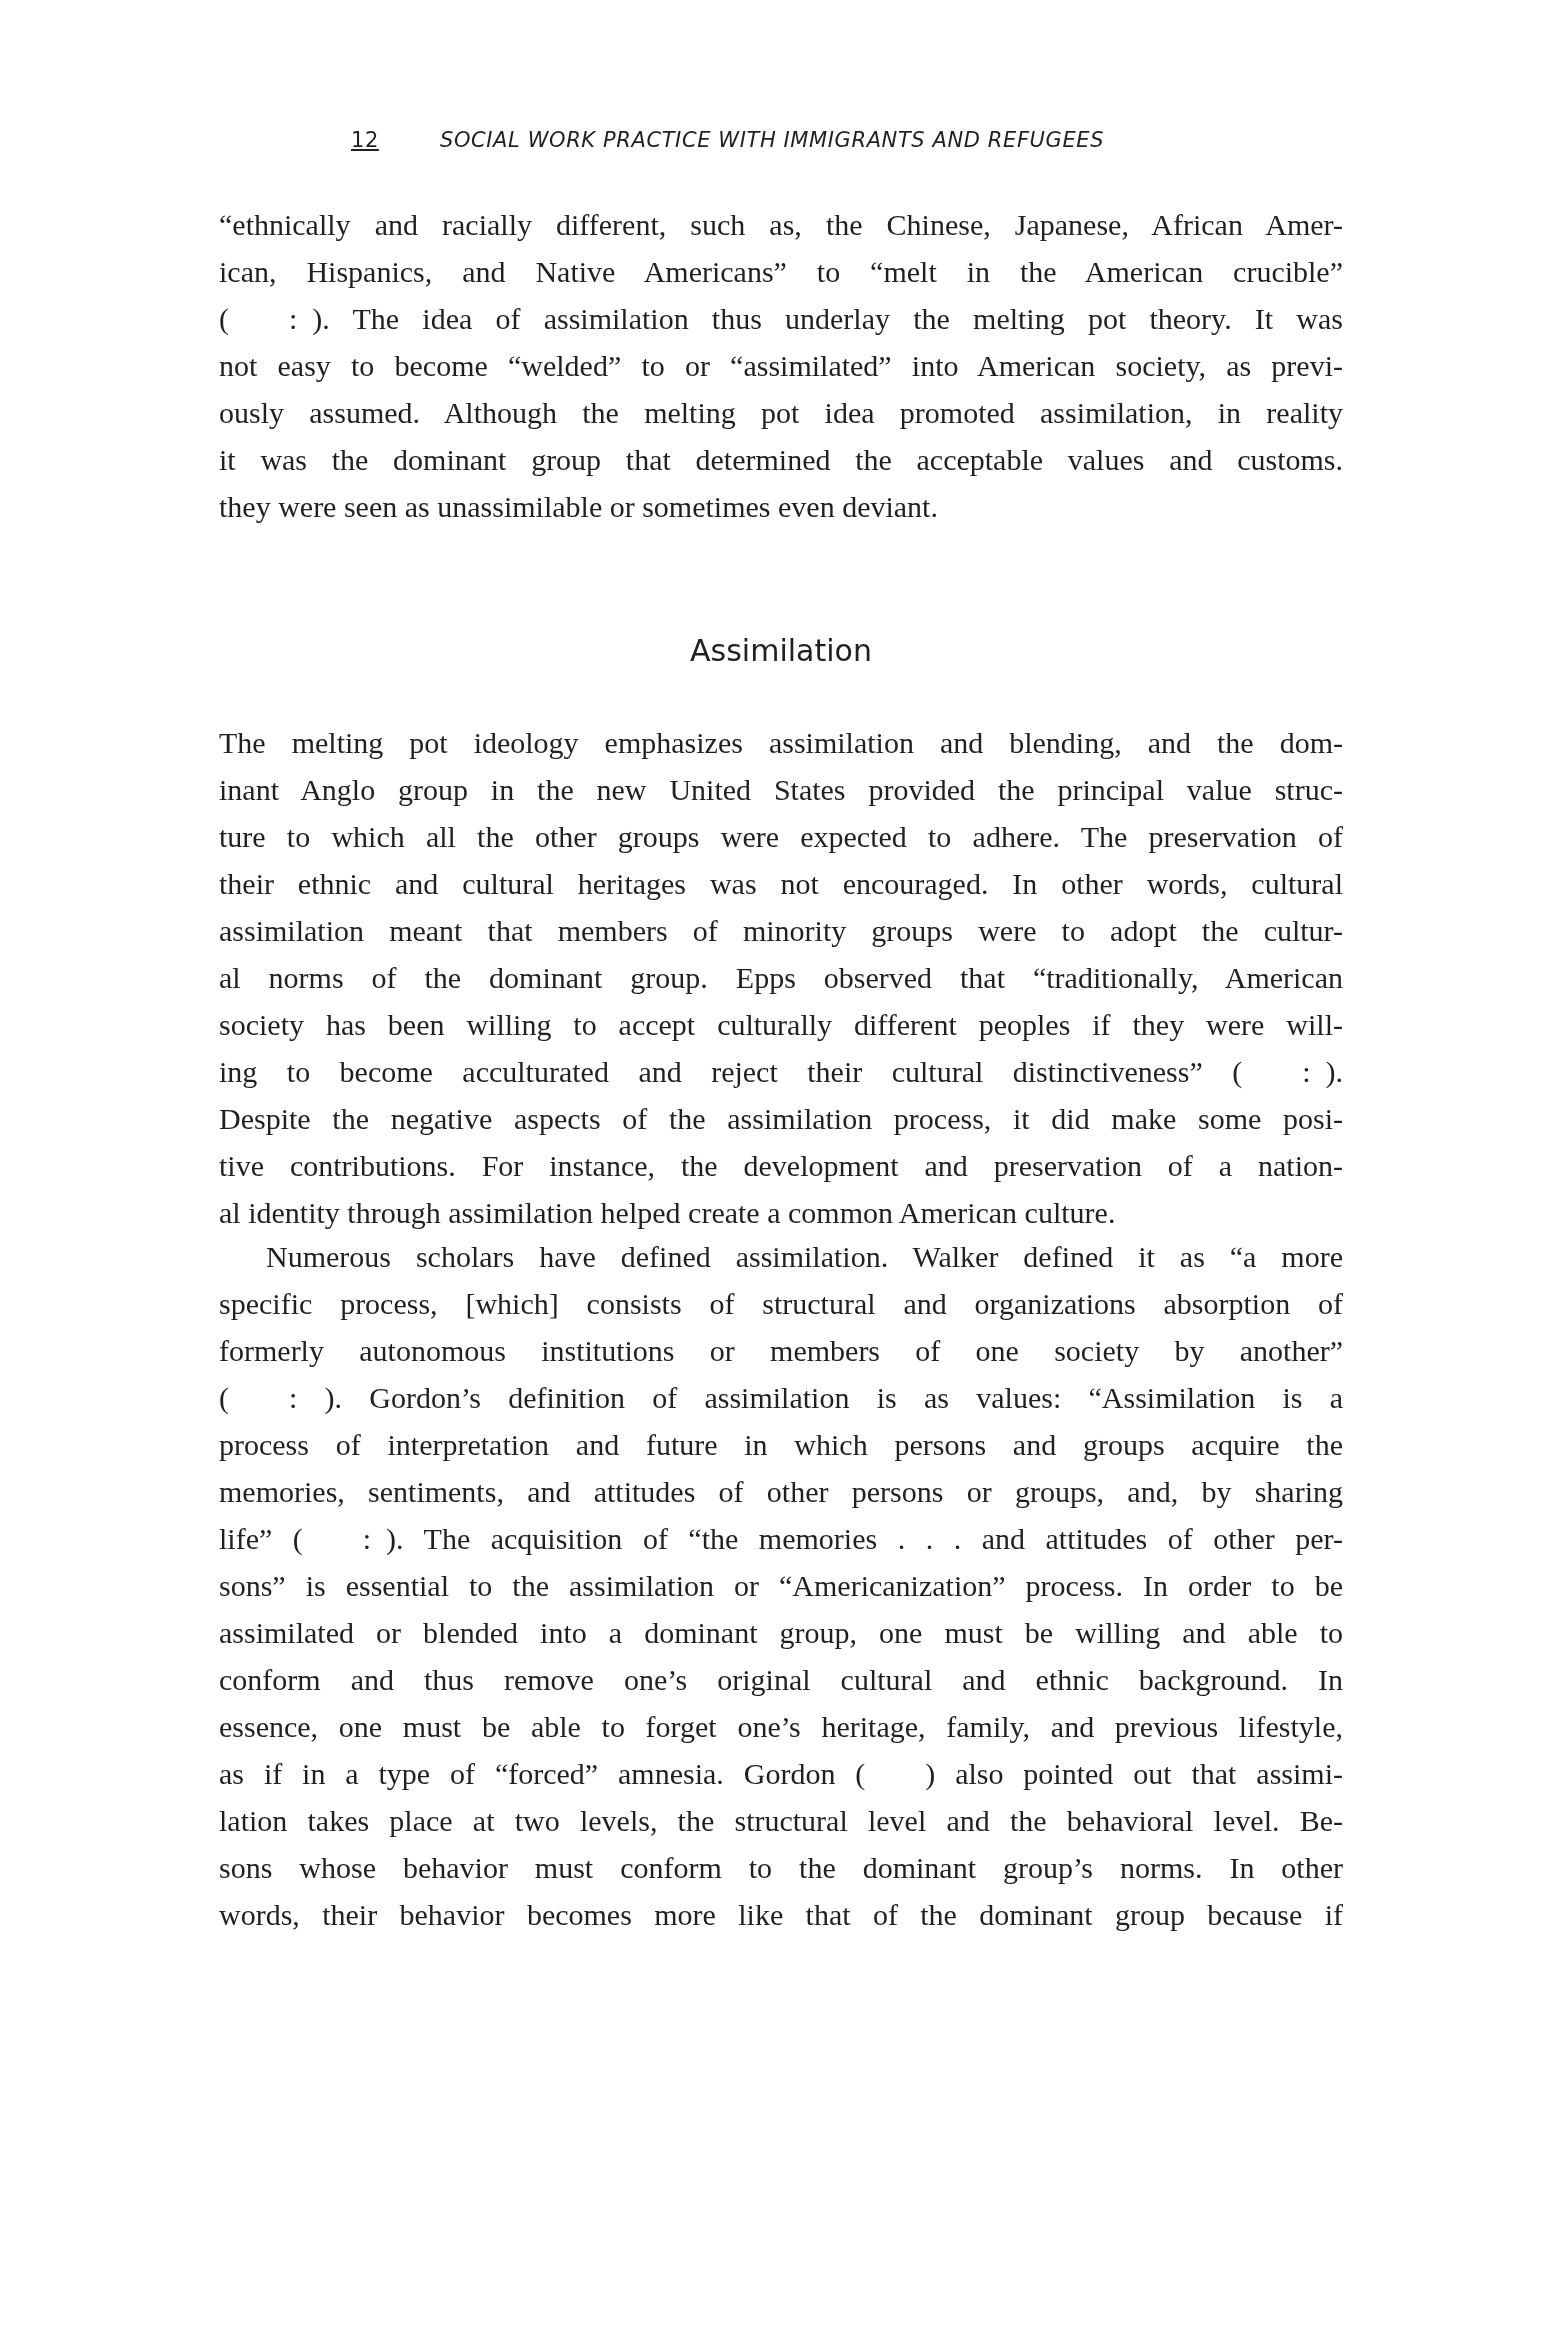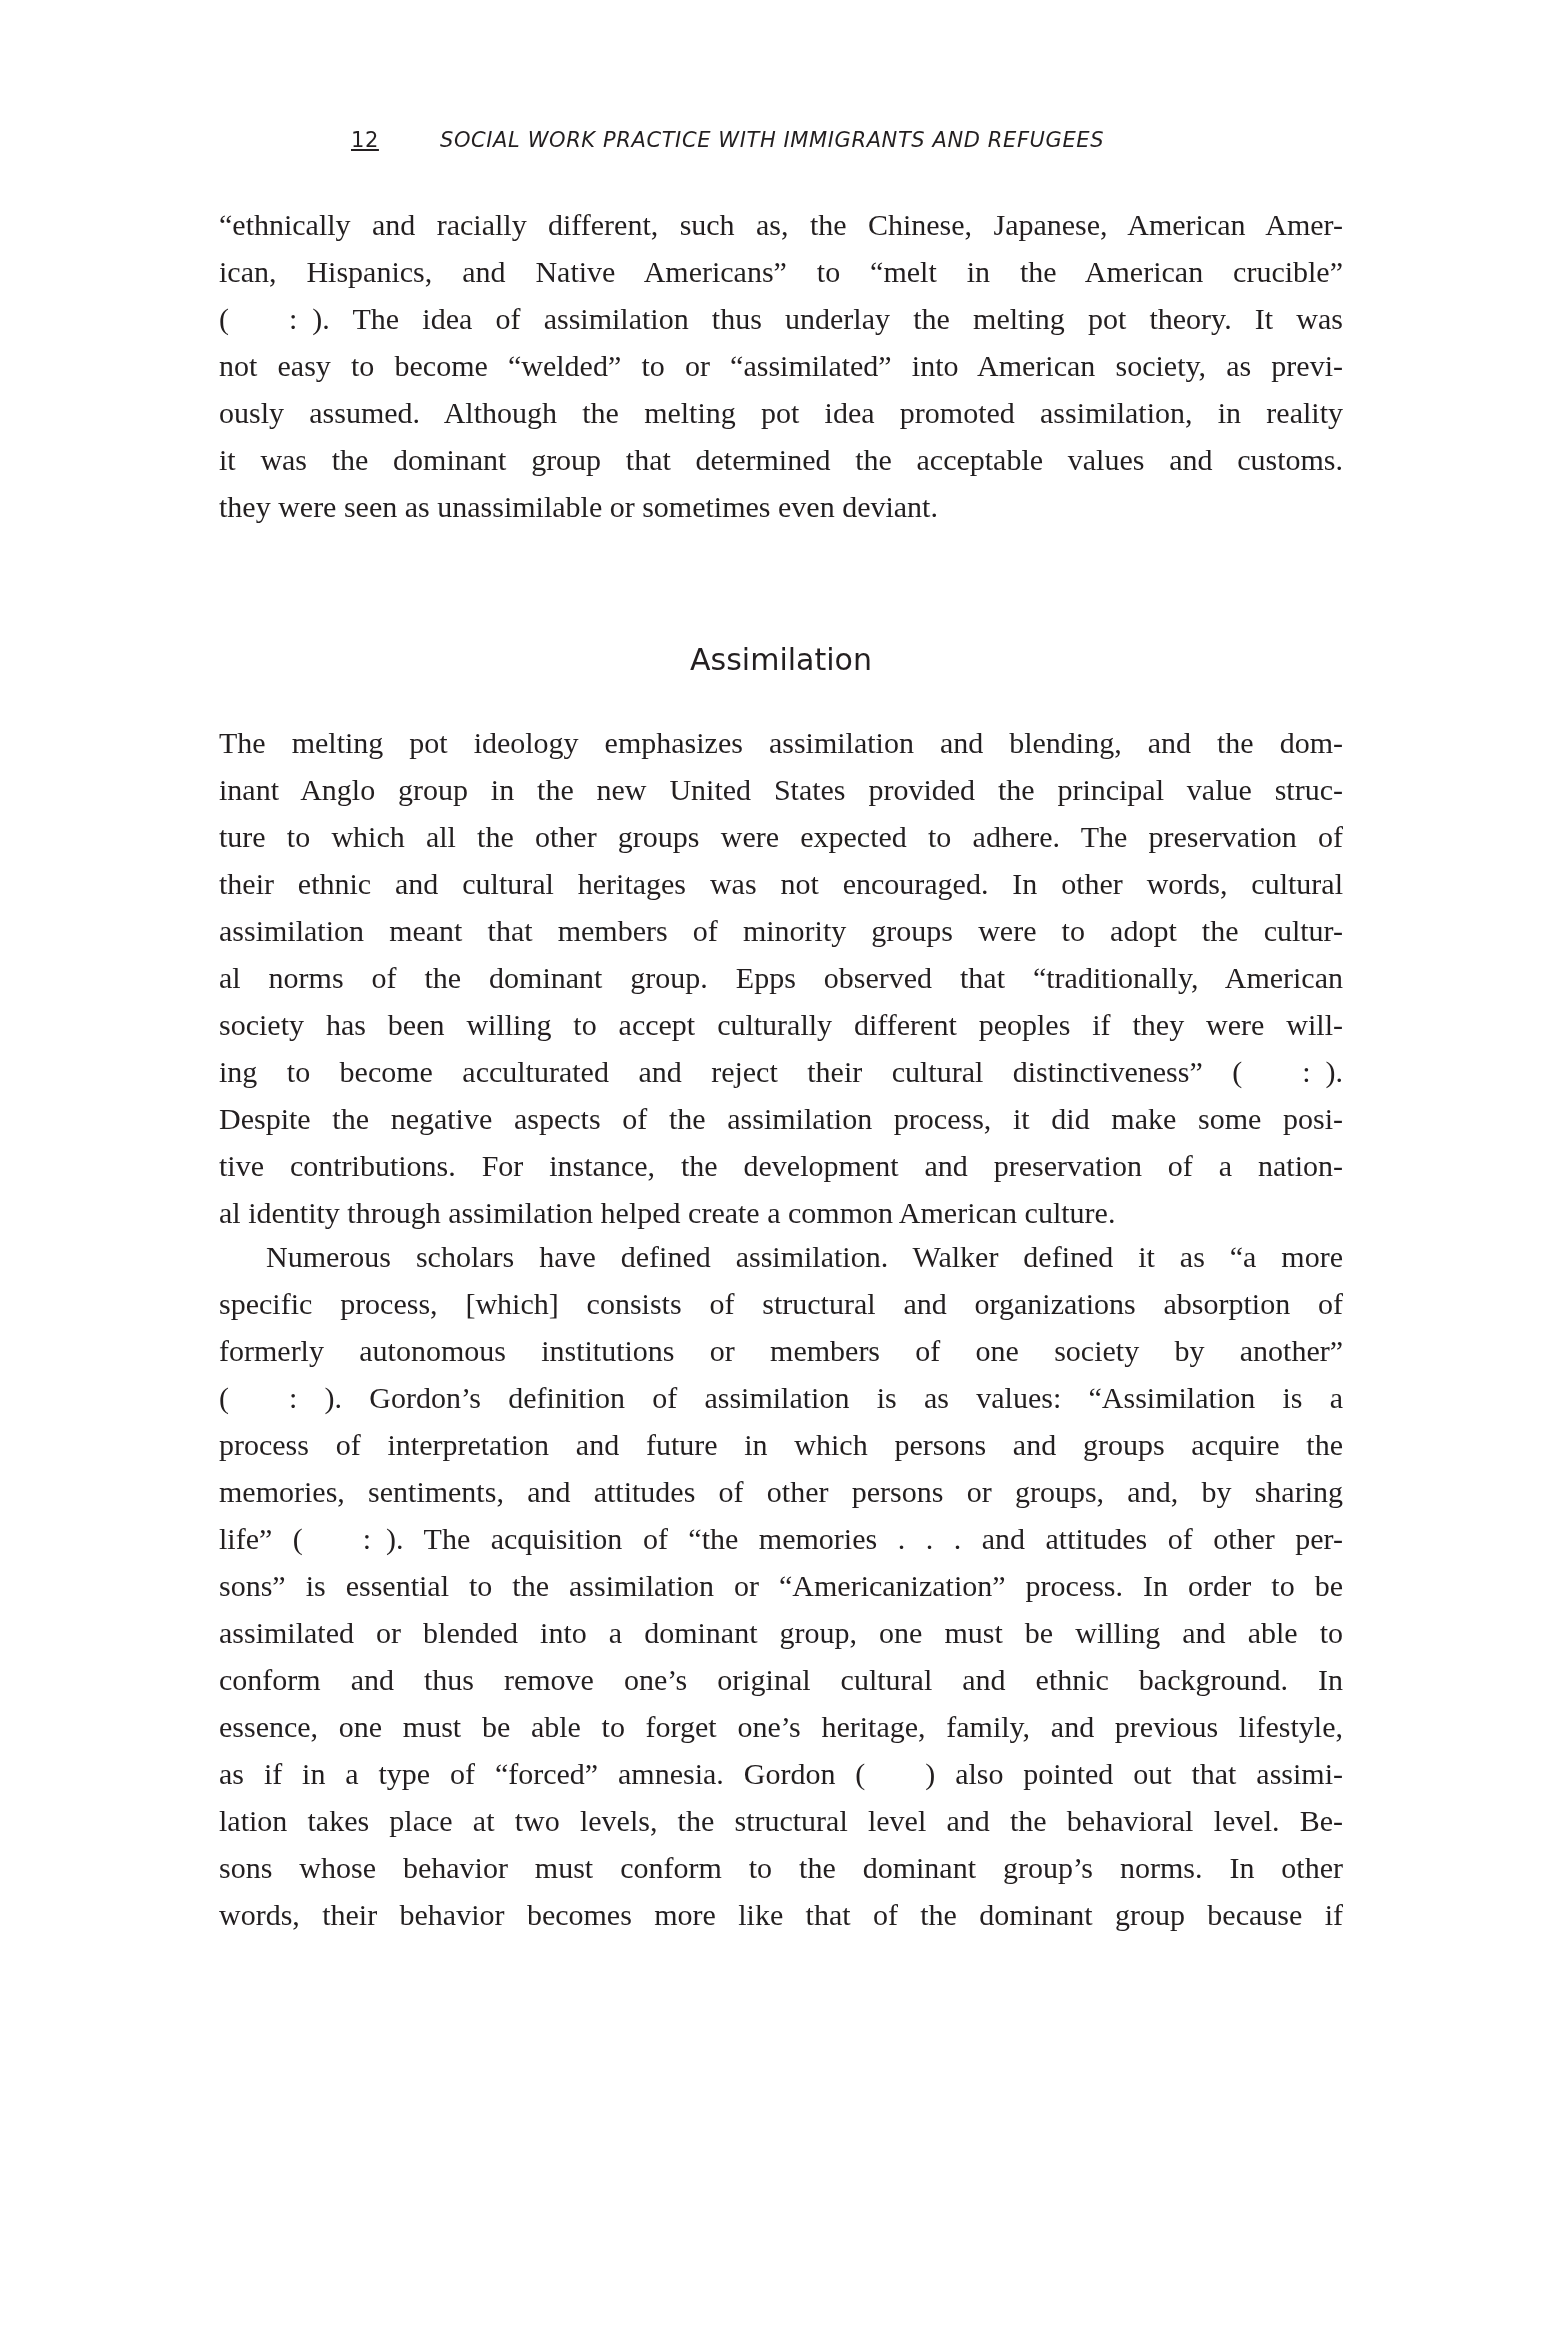--- a/index.html
+++ b/index.html
@@ -3,42 +3,42 @@
 <meta charset="utf-8">
 <style>
   html, body { margin: 0; padding: 0; background: #ffffff; }
   body { width: 1561px; height: 2341px; position: relative; overflow: hidden; color: #231f20; }
   .page { position: absolute; left: 0; top: 0; width: 1561px; height: 2341px; background: #ffffff; }
   .running-head { position: absolute; top: 124px; left: 351px; height: 32.5px; line-height: 32.5px;
     font-family: "DejaVu Sans", sans-serif; font-size: 21px; letter-spacing: 0.6px; white-space: nowrap; }
   .running-head .folio { display: inline-block; width: 89px; text-decoration: underline; }
   .running-head .title { display: inline-block; font-style: italic; }
   .heading { position: absolute; top: 627px; left: 219px; width: 1124px; text-align: center;
-    font-family: "DejaVu Sans", sans-serif; font-size: 30px; line-height: 48px; margin-top: 9px; }
+    font-family: "DejaVu Sans", sans-serif; font-size: 30px; line-height: 48px; }
   .text-block { position: absolute; left: 219px; width: 1124px;
     font-family: "Liberation Serif", serif; font-size: 30px; }
   .line { height: 47px; line-height: 47px; white-space: nowrap; text-align: justify; text-align-last: justify; overflow: hidden; }
   .line.last { text-align-last: left; }
   .line.indent { text-indent: 47px; }
   #p1 { top: 201px; }
   #p2 { top: 719px; }
   #p3 { top: 1233px; }
   em { font-style: italic; }
 </style>
 </head>
 <body>
 
 <div class="page">
 
   <div class="running-head">
     <span class="folio">12</span><span class="title">SOCIAL WORK PRACTICE WITH IMMIGRANTS AND REFUGEES</span>
   </div>
 
   <div class="text-block" id="p1">
-      <div class="line">“ethnically and racially different, such as, the Chinese, Japanese, American Amer-</div>
+      <div class="line">“ethnically and racially different, such as, the Chinese, Japanese, African Amer-</div>
       <div class="line">ican, Hispanics, and Native Americans” to “melt in the American crucible”</div>
       <div class="line">(  : ). The idea of assimilation thus underlay the melting pot theory. It was</div>
       <div class="line">not easy to become “welded” to or “assimilated” into American society, as previ-</div>
       <div class="line">ously assumed. Although the melting pot idea promoted assimilation, in reality</div>
       <div class="line">it was the dominant group that determined the acceptable values and customs.</div>
       <div class="line last">they were seen as unassimilable or sometimes even deviant.</div>
     </div>
 
   <div class="heading">Assimilation</div>
 

